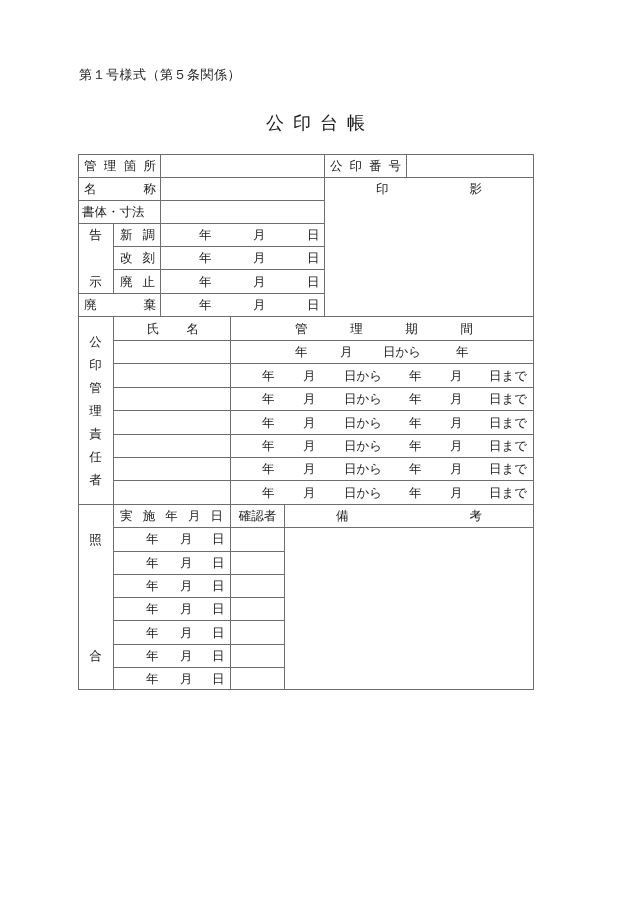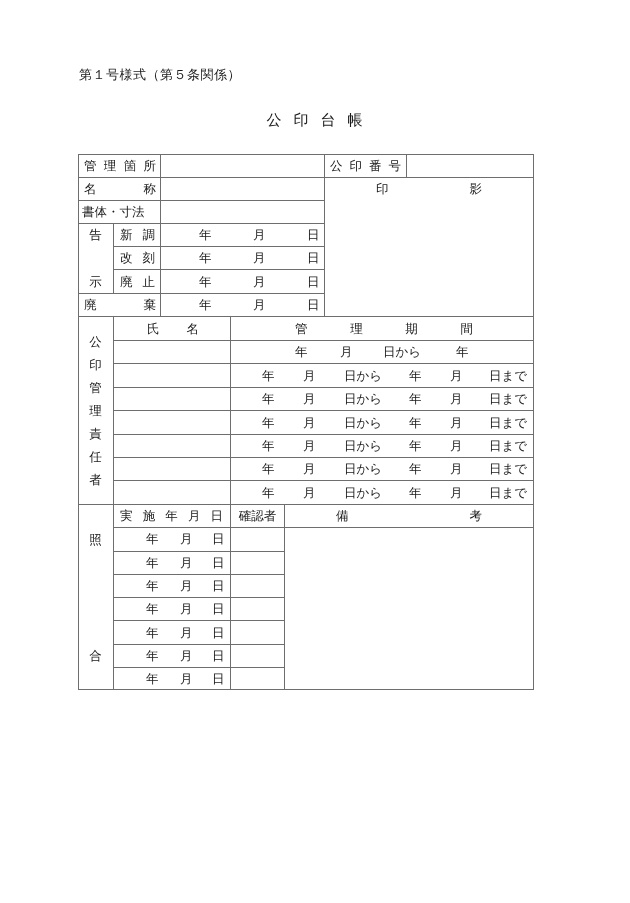--- a/index.html
+++ b/index.html
@@ -1,19 +1,19 @@
 <!DOCTYPE html>
 <html><head>
 <meta charset="utf-8">
 <style>
   html, body { margin:0; padding:0; background:#ffffff; }
   body { width:630px; height:903px; position:relative; overflow:hidden;
          font-family:"DejaVu Serif","Liberation Serif",serif; color:#1a1a1a; }
   .form-id { position:absolute; left:79px; top:66px; font-size:13px; letter-spacing:0.5px; }
-  .title-wrap { position:absolute; left:266px; top:111px; font-size:15px; }
+  .title-wrap { position:absolute; left:266px; top:111px; font-size:18px; }
   .title-wrap span { display:inline-block; width:16px; margin-right:11px; text-align:center; }
 
   .ln { position:absolute; background:#6e6e6e; }
   .h { height:1px; }
   .v { width:1px; }
   .frame { position:absolute; left:78px; top:154px; width:456px; height:536px; border:1px solid #6e6e6e; box-sizing:border-box; }
 
   .t { position:absolute; font-size:12.5px; line-height:23px; height:23px; white-space:nowrap; }
   .spread { display:flex; justify-content:space-between; }
   .center { text-align:center; }

